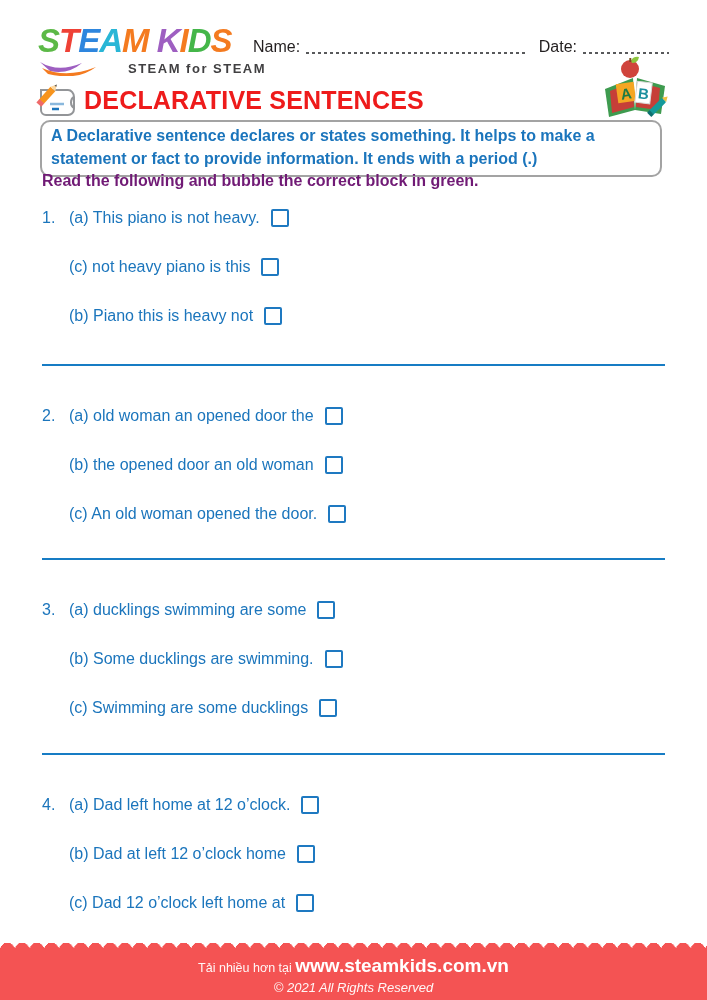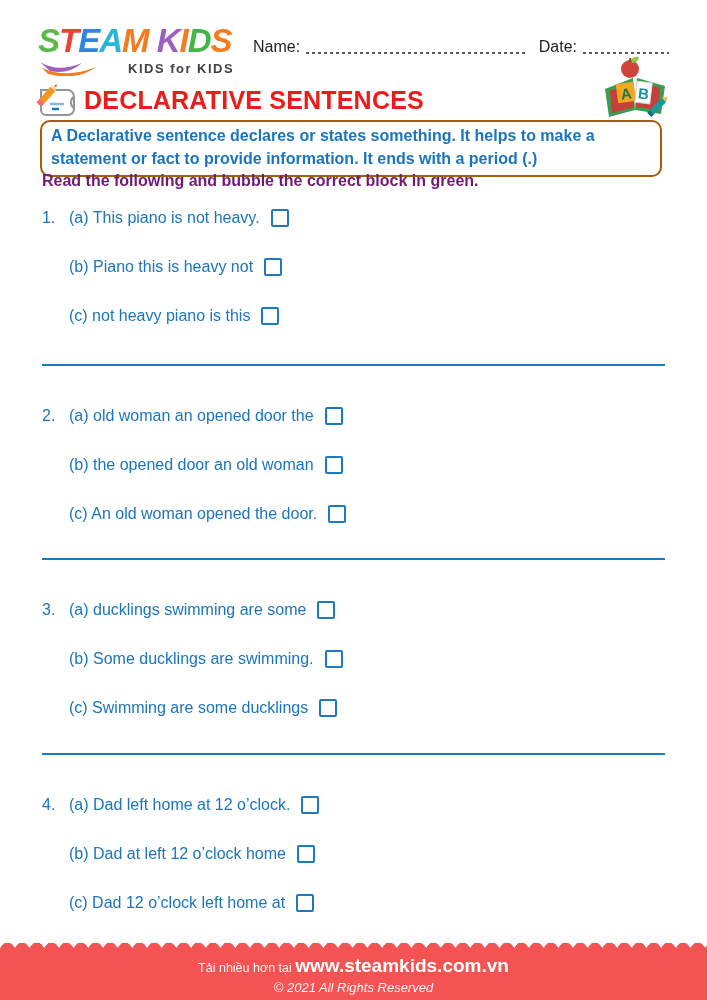--- a/index.html
+++ b/index.html
@@ -25,21 +25,21 @@
 
   
   .book-icon { position:absolute; left:600px; top:55px; width:70px; height:64px; }
 
   
   .title-row { position:absolute; left:36px; top:80px; display:flex; align-items:center;text-align:right; }
   .pencil-paper-icon { width:44px; height:40px; flex:0 0 auto; }
   .page-title { font-size:25px; font-weight:800; color:#ee1b1b; letter-spacing:0.2px; margin-left:4px; white-space:nowrap; }
 
   
-  .info-box { position:absolute; left:40px; top:120px; width:622px; border:2px solid #a16207; border-radius:10px; padding:3px 9px 5px 9px; font-size:16px; font-weight:bold; color:#1b75bc; line-height:1.42; }
+  .info-box { position:absolute; left:40px; top:120px; width:622px; border:2px solid #a3a3a3; border-radius:10px; padding:3px 9px 5px 9px; font-size:16px; font-weight:bold; color:#1b75bc; line-height:1.42; }
 
   
   .instruction { position:absolute; left:42px; top:172px; font-size:16px; font-weight:bold; color:#701a75; }
 
   
   .question { position:absolute; left:42px; }
   .q1 { top:207px; } .q2 { top:405px; } .q3 { top:599px; } .q4 { top:794px; }
   .option-row { display:flex; align-items:center; height:22px; margin-bottom:27px; font-size:16px; color:#1b75bc; }
   .q-number { width:27px; flex:0 0 auto; }
   .option-label { white-space:nowrap; }
@@ -63,21 +63,21 @@
 
   <div class="logo">
     <div class="logo-word">
       <span style="color: rgb(92, 185, 71);">S</span><span style="color: rgb(239, 65, 54);">T</span><span style="color: rgb(46, 134, 222);">E</span><span style="color: rgb(41, 182, 214);">A</span><span style="color: rgb(244, 123, 32);">M</span><span>&nbsp;</span><span style="color: rgb(158, 95, 193);">K</span><span style="color: rgb(244, 123, 32);">I</span><span style="color: rgb(68, 182, 73);">D</span><span style="color: rgb(244, 123, 32);">S</span>
     </div>
     <div class="logo-sub-row">
       <svg class="logo-swoosh" viewBox="0 0 82 17">
         <path d="M2,3 Q20,14 44,4 Q30,16 12,12 Z" fill="#9e5fc1"></path>
         <path d="M4,9 Q28,20 58,8 Q40,22 10,15 Z" fill="#f47b20"></path>
       </svg>
-      <div class="logo-subtitle">KIDS for KIDS</div>
+      <div class="logo-subtitle">STEAM for STEAM</div>
     </div>
   </div>
 
   <div class="name-date">
     <span class="nd-label">Name:</span>
     <span class="dash-line name-line"></span>
     <span class="nd-label date-label">Date:</span>
     <span class="dash-line date-line"></span>
   </div>
 
@@ -125,26 +125,26 @@
   <div class="instruction">Read the following and bubble the correct block in green.</div>
 
   <div class="question q1">
     <div class="option-row">
       <span class="q-number">1.</span>
       <span class="option-label">(a) This piano is not heavy.</span>
       <span class="checkbox"></span>
     </div>
     <div class="option-row">
       <span class="q-number"></span>
+      <span class="option-label">(c) not heavy piano is this</span>
+      <span class="checkbox"></span>
+    </div>
+    <div class="option-row">
+      <span class="q-number"></span>
       <span class="option-label">(b) Piano this is heavy not</span>
-      <span class="checkbox"></span>
-    </div>
-    <div class="option-row">
-      <span class="q-number"></span>
-      <span class="option-label">(c) not heavy piano is this</span>
       <span class="checkbox"></span>
     </div>
   </div>
 
   <div class="divider d1"></div>
 
   <div class="question q2">
     <div class="option-row">
       <span class="q-number">2.</span>
       <span class="option-label">(a) old woman an opened door the</span>

